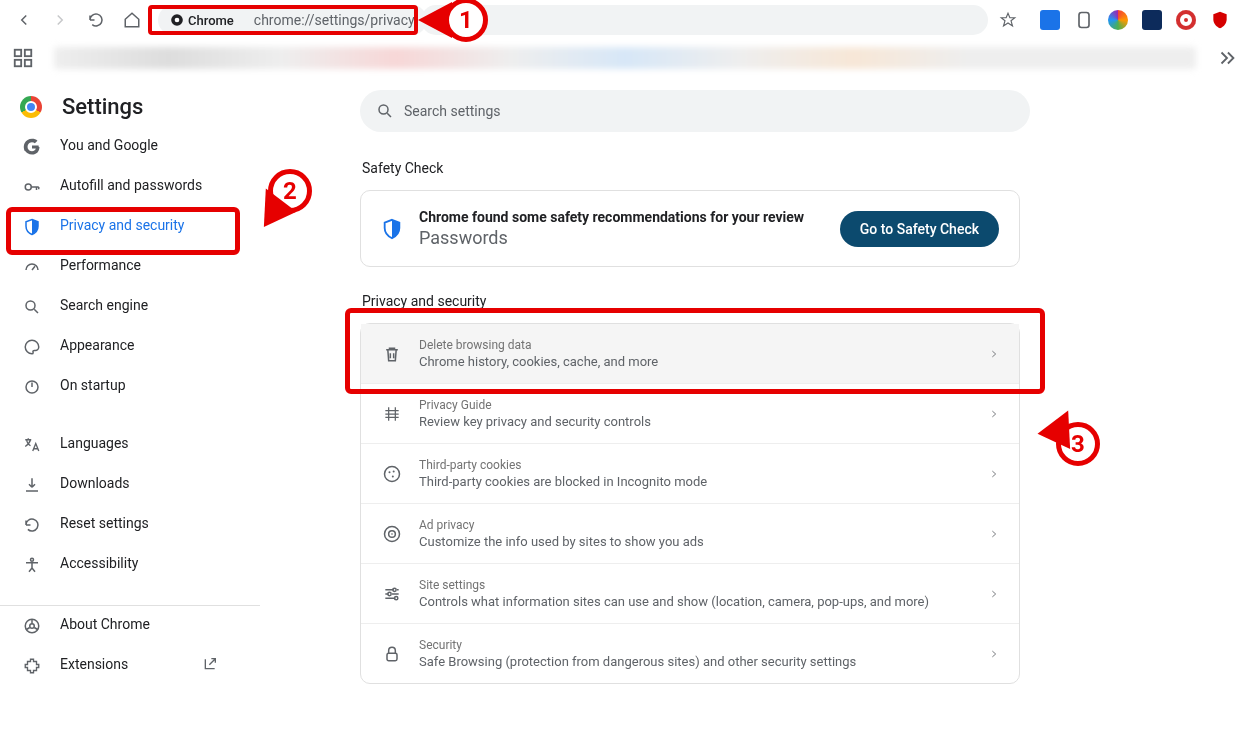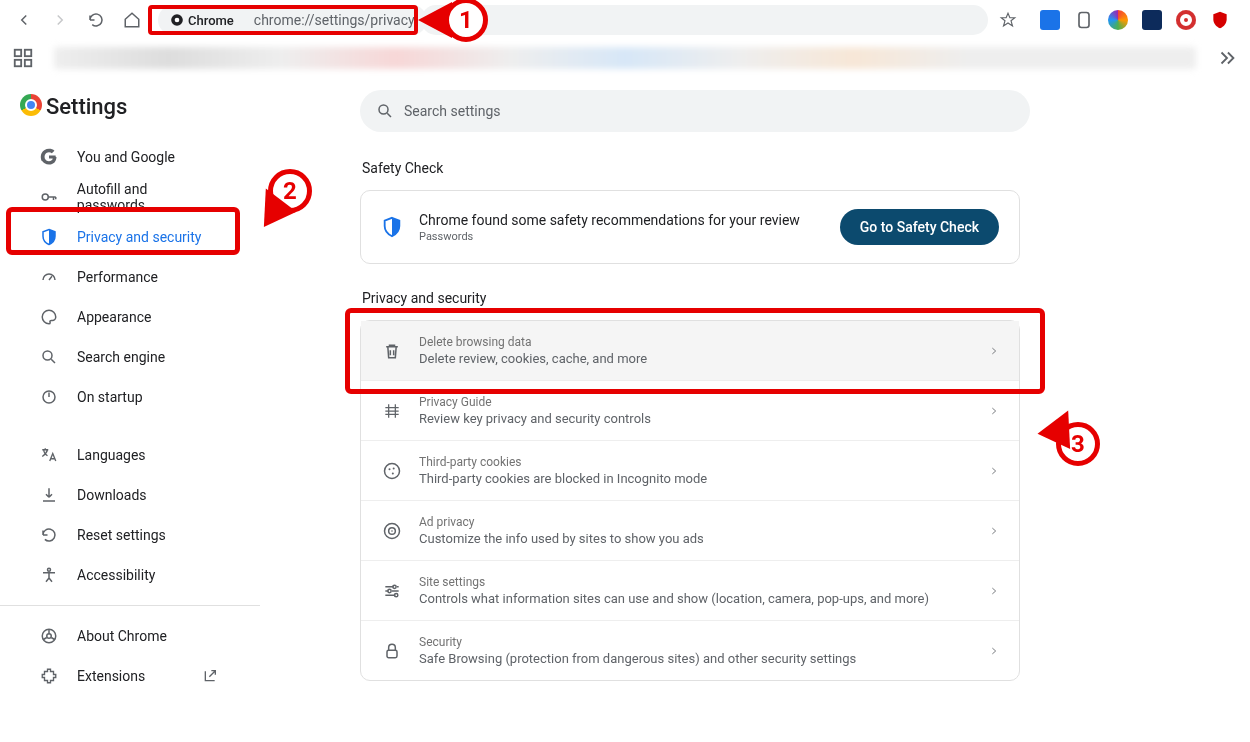--- a/index.html
+++ b/index.html
@@ -28,25 +28,25 @@
   .second-bar { height: 36px; display: flex; align-items: center; padding: 0 12px; gap: 8px; }
   .grid-ic { width: 22px; height: 22px; color: #5f6368; }
   .blur-strip { flex: 1; height: 22px; background: linear-gradient(90deg,#eee 0%,#ddd 10%,#eee 20%,#f7d7d7 30%,#eee 40%,#d7e7f7 50%,#eee 60%,#f7e7d7 70%,#eee 80%,#eee 100%); filter: blur(3px); border-radius: 3px; margin: 0 12px; }
   .chev-dbl { width: 22px; height: 22px; color: #5f6368; }
 
   
   .page { display: flex; height: calc(742px - 76px); }
 
   
   .sidebar { width: 260px; padding: 18px 0 0 0; }
-  .settings-header { display: flex; gap: 4px; padding: 0 20px 18px 20px; }
+  .settings-header { display: flex; align-items: center; gap: 20px; padding: 0 20px 18px 20px; }
   .chrome-logo { width: 22px; height: 22px; border-radius: 50%; background: conic-gradient(#ea4335 0 120deg,#fbbc05 120deg 240deg,#34a853 240deg 360deg); position: relative; }
   .chrome-logo::after { content:''; position:absolute; inset:5px; background:#4285f4; border-radius:50%; border:2px solid #fff; }
   .settings-title { font-size: 22px; font-weight: 500; color: #202124; }
-  .side-item { display: flex; align-items: center; gap: 18px; height: 40px; padding: 0 22px; font-size: 14px; color: #202124; cursor: pointer; border-radius: 0 20px 20px 0; margin-right: 20px; margin-left: 17px; }
+  .side-item { display: flex; align-items: flex-start; gap: 18px; height: 40px; padding: 0 22px; font-size: 14px; color: #202124; cursor: pointer; border-radius: 0 20px 20px 0; margin-right: 20px; }
   .side-item .ic { width: 20px; height: 20px; color: #5f6368; display:flex; align-items:center; justify-content:center; }
   .side-item.active { color: #1a73e8; }
   .side-item.active .ic { color: #1a73e8; }
   .side-sep { height: 1px; background: #e0e0e0; margin: 10px 0; }
   .side-item .ext-arrow { margin-left: auto; width:16px; height:16px; color:#5f6368; }
 
   
   .annot-priv-box { position:absolute; left:6px; top:207px; width:234px; height:48px; border:5px solid #e60000; border-radius:6px; pointer-events:none; }
 
   
@@ -54,22 +54,22 @@
   .search-box { height: 42px; background: #f1f3f4; border-radius: 21px; display: flex; align-items: center; padding: 0 16px; gap: 10px; margin-bottom: 28px; width: 670px; }
   .search-box .sic { width: 18px; height: 18px; color: #5f6368; }
   .search-box .ph { font-size: 14px; color: #5f6368; }
 
   .section-label { font-size: 14px; color: #202124; margin: 0 0 14px 2px; }
 
   .card { background:#fff; border:1px solid #e0e0e0; border-radius:10px; margin-bottom:26px; width: 660px; }
   .safety-row { display:flex; align-items:center; padding:18px 20px; gap:16px; }
   .shield-ic { width:22px; height:22px; color:#1a73e8; flex-shrink:0; }
   .safety-text { flex:1; }
-  .safety-text .t1 { font-size:14px; font-weight:400; color:#202124; }
-  .safety-text .t2 { font-size:11px; color:#5f6368; margin-top:2px; }
+  .safety-text .t1 { font-size:14px; font-weight:700; color:#202124; }
+  .safety-text .t2 { font-size:18px; color:#5f6368; margin-top:2px; }
   .primary-btn { background:#0c4a6e; color:#fff; border:none; border-radius:18px; height:36px; padding:0 20px; font-size:14px; font-weight:500; cursor:pointer; }
 
   .list-card .row { display:flex; align-items:center; padding:14px 20px; gap:16px; border-top:1px solid #eee; cursor:pointer; }
   .list-card .row:first-child { border-top:none; }
   .list-card .row.hl { background:#f5f5f5; }
   .list-card .row .ric { width:22px; height:22px; color:#5f6368; flex-shrink:0; display:flex; align-items:center; justify-content:center; }
   .list-card .row .rtx { flex:1; }
   .list-card .row .rtx .t1 { font-size:12px; color:#737373; }
   .list-card .row .rtx .t2 { font-size:13px; color:#5f6368; margin-top:2px; }
   .list-card .row .arr { width:10px; height:10px; color:#5f6368; }
@@ -191,33 +191,33 @@
           <svg viewBox="0 0 24 24" width="18" height="18">
             <path d="M4 16a8 8 0 1 1 16 0" stroke="currentColor" stroke-width="2" fill="none"></path>
             <path d="M12 16l4-5" stroke="currentColor" stroke-width="2"></path>
           </svg>
         </span>
       <span>Performance</span>
     </div>
     <div class="side-item">
       <span class="ic">
           <svg viewBox="0 0 24 24" width="18" height="18">
-            <path d="M12 3a9 9 0 1 0 0 18c1 0 1.5-.8 1.5-1.5 0-.5-.3-1-.3-1.5 0-1 .8-1.5 1.8-1.5h1.5A4.5 4.5 0 0 0 21 12c0-5-4-9-9-9z" stroke="currentColor" stroke-width="2" fill="none"></path>
-          </svg>
-        </span>
-      <span>Appearance</span>
-    </div>
-    <div class="side-item">
-      <span class="ic">
-          <svg viewBox="0 0 24 24" width="18" height="18">
             <circle cx="10" cy="10" r="6" stroke="currentColor" stroke-width="2" fill="none"></circle>
             <path d="M20 20l-5-5" stroke="currentColor" stroke-width="2"></path>
           </svg>
         </span>
       <span>Search engine</span>
+    </div>
+    <div class="side-item">
+      <span class="ic">
+          <svg viewBox="0 0 24 24" width="18" height="18">
+            <path d="M12 3a9 9 0 1 0 0 18c1 0 1.5-.8 1.5-1.5 0-.5-.3-1-.3-1.5 0-1 .8-1.5 1.8-1.5h1.5A4.5 4.5 0 0 0 21 12c0-5-4-9-9-9z" stroke="currentColor" stroke-width="2" fill="none"></path>
+          </svg>
+        </span>
+      <span>Appearance</span>
     </div>
     <div class="side-item">
       <span class="ic">
           <svg viewBox="0 0 24 24" width="18" height="18">
             <circle cx="12" cy="12" r="8" stroke="currentColor" stroke-width="2" fill="none"></circle>
             <path d="M12 6v6" stroke="currentColor" stroke-width="2"></path>
           </svg>
         </span>
       <span>On startup</span>
     </div>
@@ -311,21 +311,21 @@
     <div class="card list-card">
 
       <div class="row hl">
         <span class="ric">
             <svg viewBox="0 0 24 24" width="20" height="20">
               <path d="M5 7h14M9 7V5h6v2M7 7l1 13h8l1-13M10 11v6M14 11v6" stroke="currentColor" stroke-width="1.8" fill="none"></path>
             </svg>
           </span>
         <div class="rtx">
           <div class="t1">Delete browsing data</div>
-          <div class="t2">Delete review, cookies, cache, and more</div>
+          <div class="t2">Chrome history, cookies, cache, and more</div>
         </div>
         <svg class="arr" viewBox="0 0 24 24">
             <path d="M8 5l8 7-8 7" stroke="currentColor" stroke-width="2" fill="none"></path>
           </svg>
       </div>
 
       <div class="row">
         <span class="ric">
             <svg viewBox="0 0 24 24" width="20" height="20">
               <path d="M4 8h16M4 12h16M4 16h16M8 4v16M16 4v16" stroke="currentColor" stroke-width="1.5" fill="none"></path>

